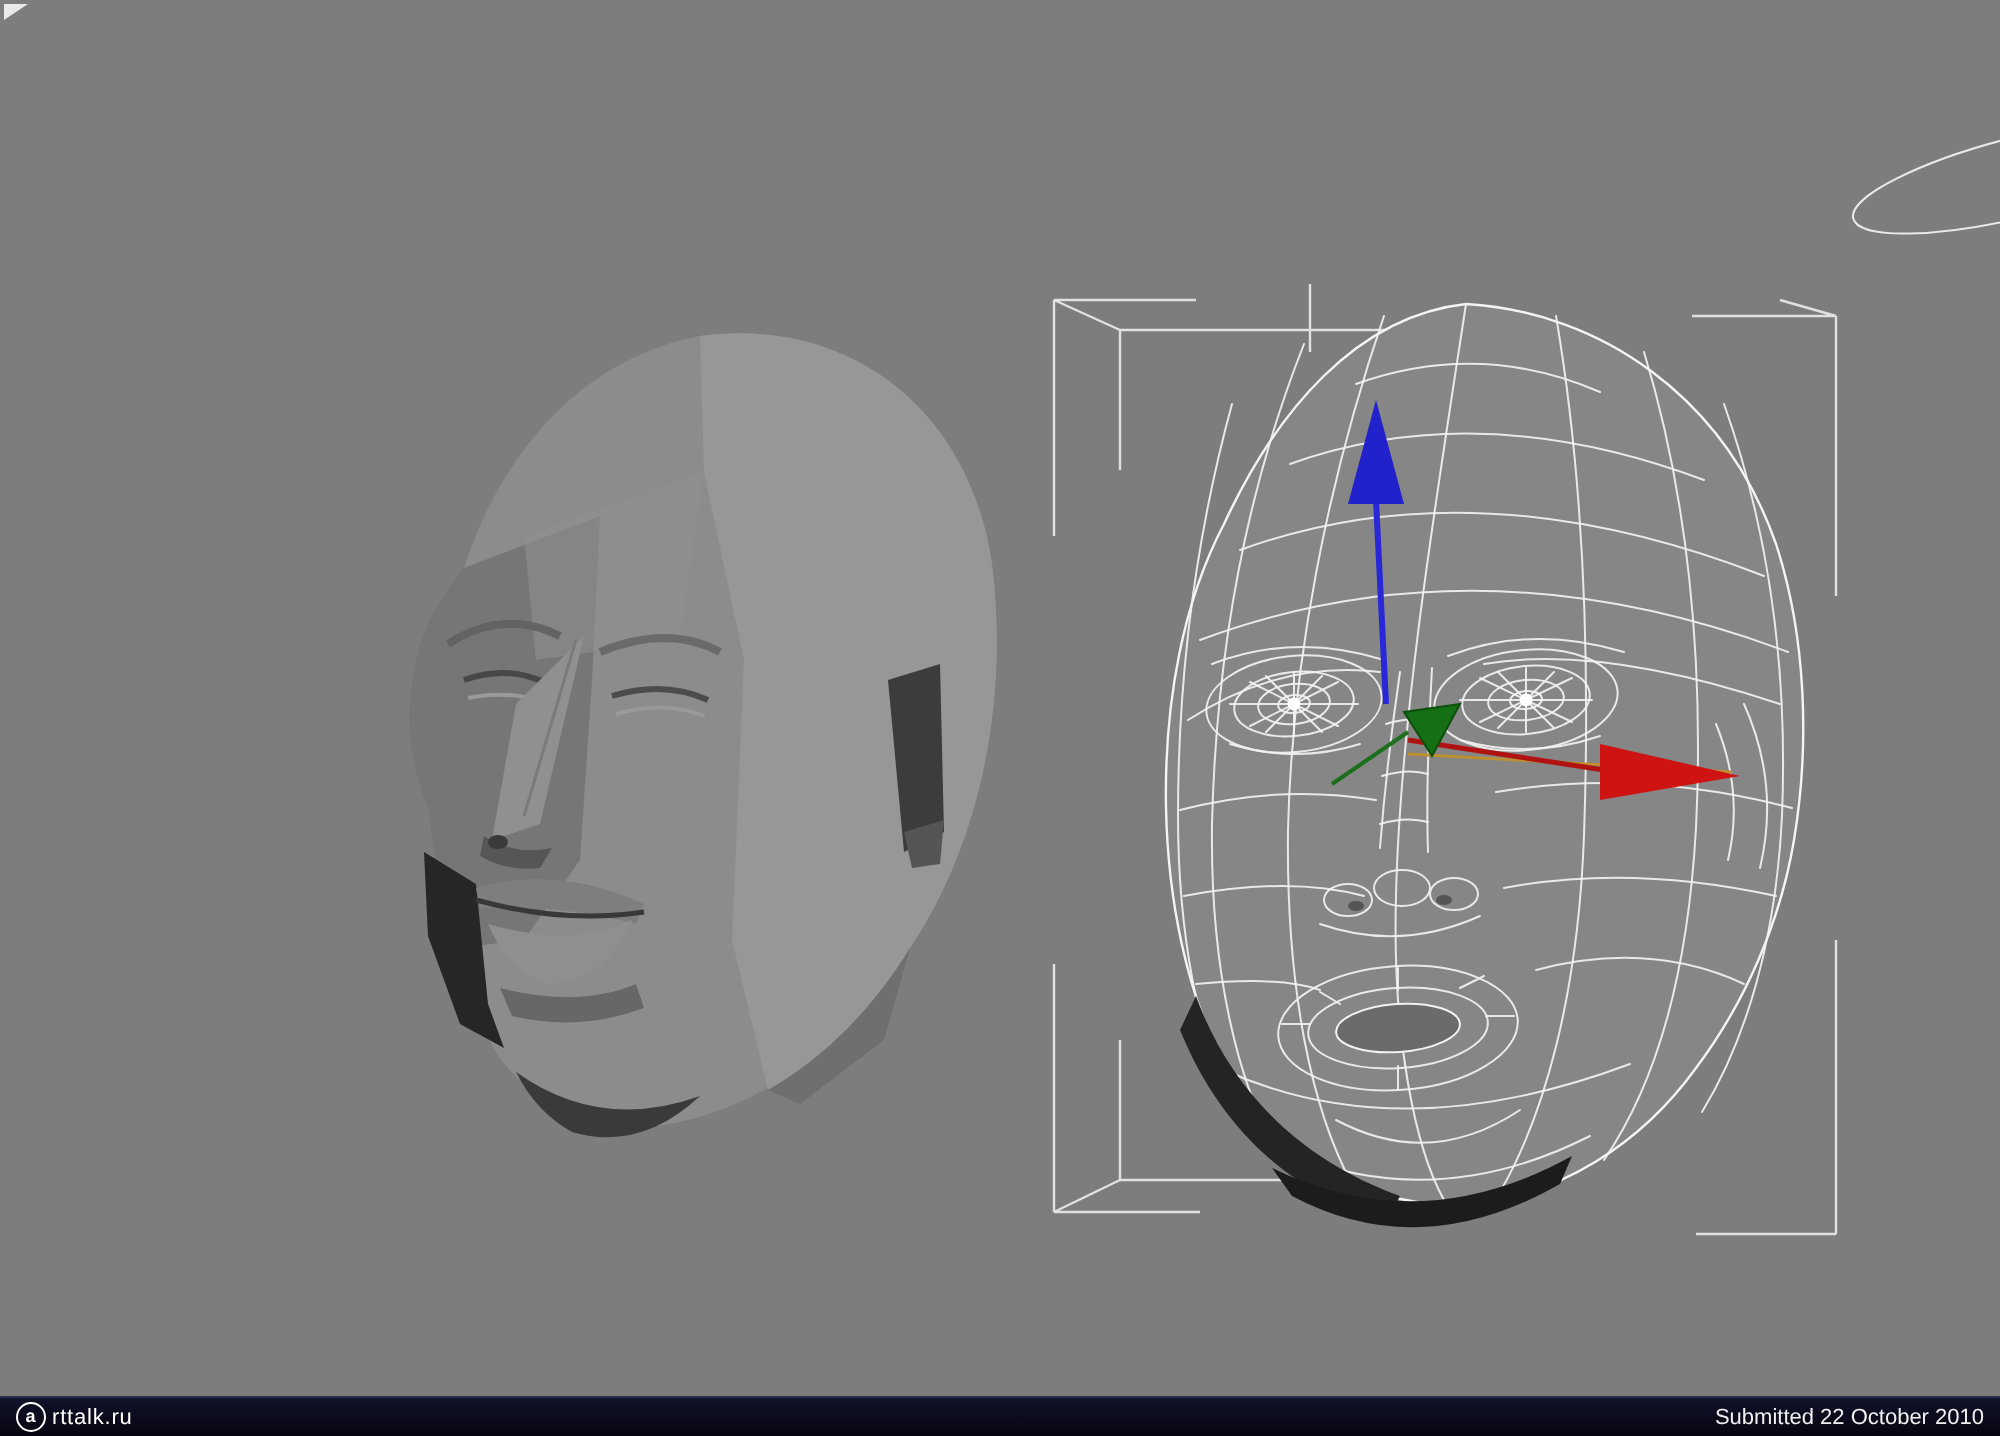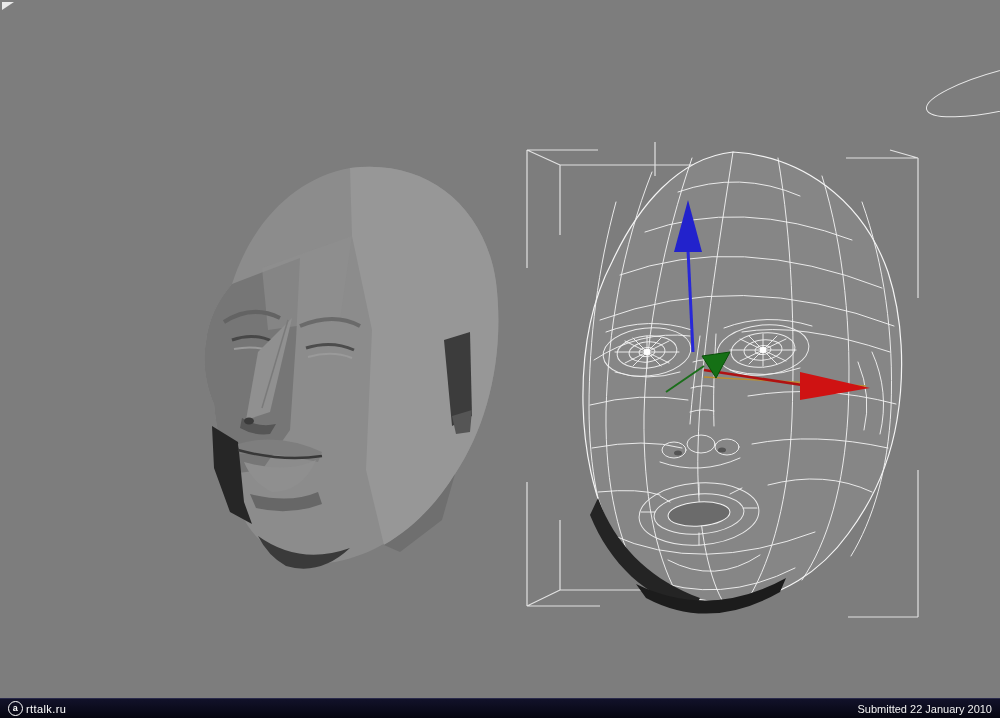--- a/index.html
+++ b/index.html
@@ -160,14 +160,14 @@
   </g>
 
 </svg>
 </div>
 
 <div class="footer">
   <div class="watermark">
     <span class="badge">a</span>
     <span>rttalk.ru</span>
   </div>
-  <div class="submitted">Submitted 22 January 2010</div>
+  <div class="submitted">Submitted 22 October 2010</div>
 </div>
 
 </body></html>

